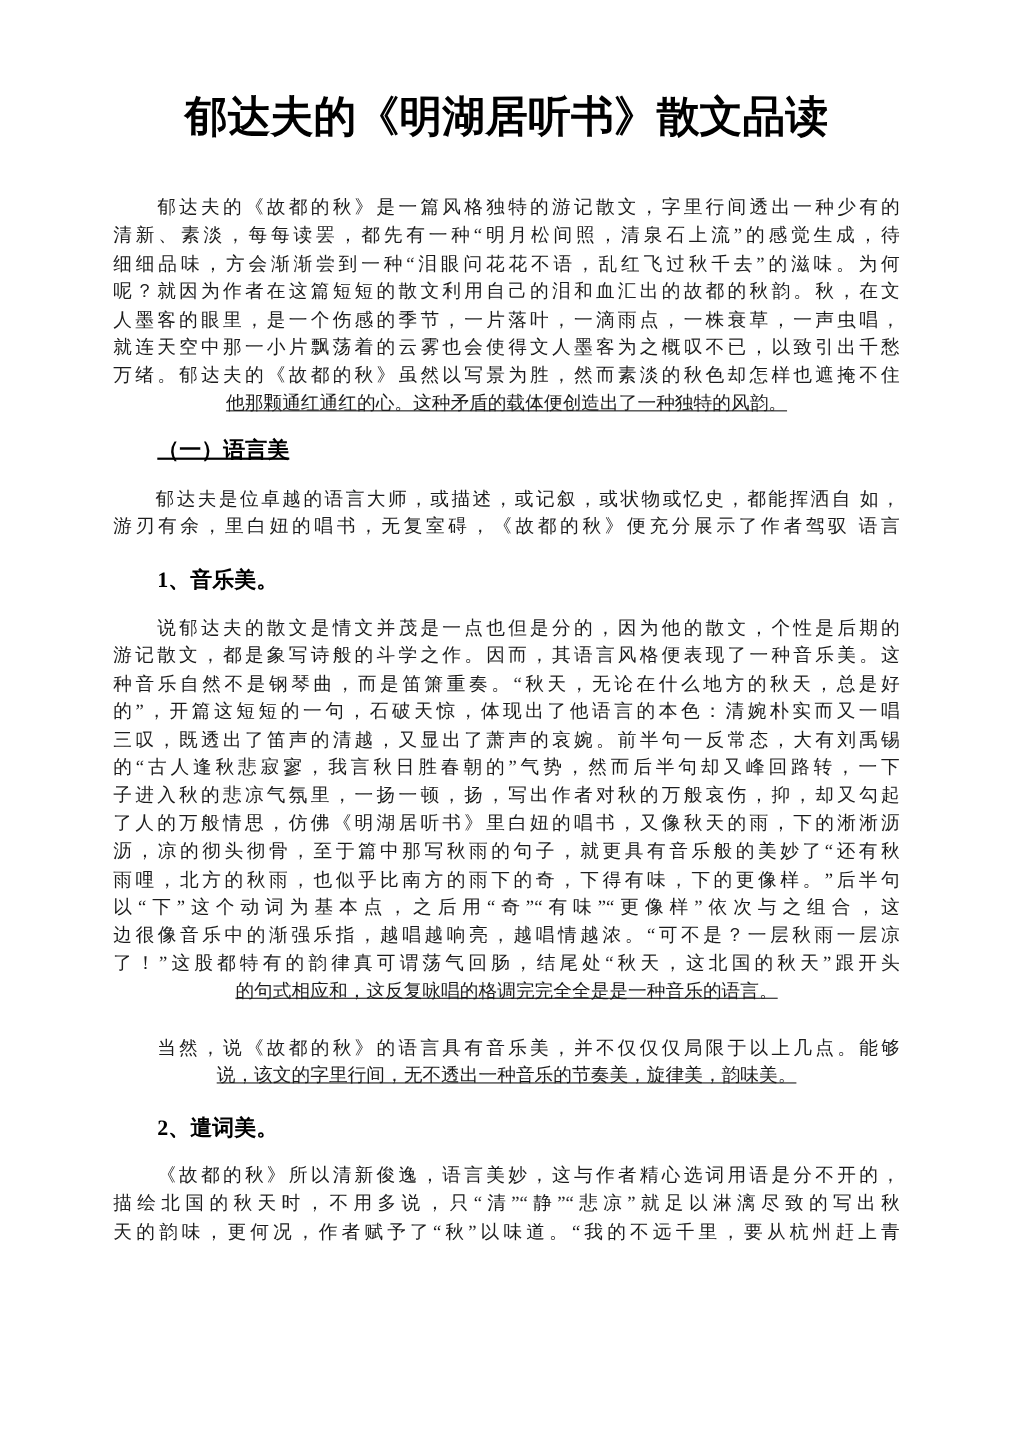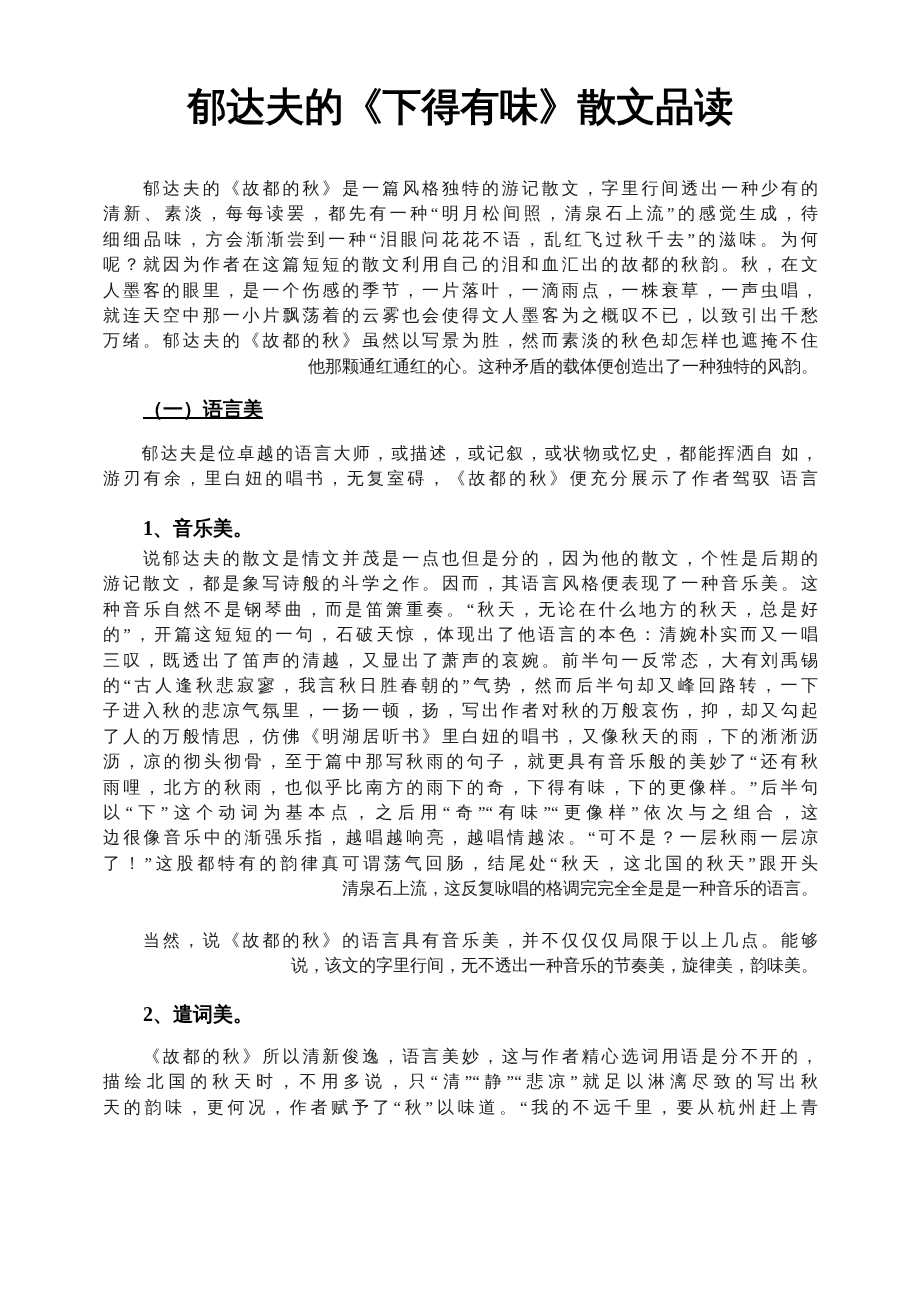--- a/index.html
+++ b/index.html
@@ -34,47 +34,48 @@
     color: #1c1c1c;
     margin: 0;
     white-space: pre-line;
   }
   .para {
     text-align: justify;
     text-align-last: justify;
     text-justify: inter-character;
   }
   .para-last {
-    text-align: right;
+    text-align: center;
+    text-decoration: underline;
   }
   .heading {
     font-size: 20px;
     line-height: 25.4px;
     font-weight: bold;
     color: #000000;
     padding-left: 40px;
     margin: 0;
     white-space: pre-line;
   }
   
   .m-p1 { margin-top: 42px; }
   .m-h1 { margin-top: 18px; text-decoration: underline; }
   .m-p2 { margin-top: 18px; }
   .m-h2 { margin-top: 25px; }
-  .m-p3 { margin-top: 4px; }
+  .m-p3 { margin-top: 16px; }
   .m-p4 { margin-top: 26px; }
   .m-h3 { margin-top: 24px; }
   .m-p5 { margin-top: 16px; }
 </style>
 </head>
 <body>
 
 <div class="page">
 
-  <h1 class="doc-title">郁达夫的《下得有味》散文品读</h1>
+  <h1 class="doc-title">郁达夫的《明湖居听书》散文品读</h1>
 
   <div class="para-block m-p1">
     <div class="para">　　郁达夫的《故都的秋》是一篇风格独特的游记散文，字里行间透出一种少有的
 清新、素淡，每每读罢，都先有一种“明月松间照，清泉石上流”的感觉生成，待
 细细品味，方会渐渐尝到一种“泪眼问花花不语，乱红飞过秋千去”的滋味。为何
 呢？就因为作者在这篇短短的散文利用自己的泪和血汇出的故都的秋韵。秋，在文
 人墨客的眼里，是一个伤感的季节，一片落叶，一滴雨点，一株衰草，一声虫唱，
 就连天空中那一小片飘荡着的云雾也会使得文人墨客为之概叹不已，以致引出千愁
 万绪。郁达夫的《故都的秋》虽然以写景为胜，然而素淡的秋色却怎样也遮掩不住</div>
     <div class="para-last">他那颗通红通红的心。这种矛盾的载体便创造出了一种独特的风韵。</div>
@@ -96,21 +97,21 @@
 的”，开篇这短短的一句，石破天惊，体现出了他语言的本色：清婉朴实而又一唱
 三叹，既透出了笛声的清越，又显出了萧声的哀婉。前半句一反常态，大有刘禹锡
 的“古人逢秋悲寂寥，我言秋日胜春朝的”气势，然而后半句却又峰回路转，一下
 子进入秋的悲凉气氛里，一扬一顿，扬，写出作者对秋的万般哀伤，抑，却又勾起
 了人的万般情思，仿佛《明湖居听书》里白妞的唱书，又像秋天的雨，下的淅淅沥
 沥，凉的彻头彻骨，至于篇中那写秋雨的句子，就更具有音乐般的美妙了“还有秋
 雨哩，北方的秋雨，也似乎比南方的雨下的奇，下得有味，下的更像样。”后半句
 以“下”这个动词为基本点，之后用“奇”“有味”“更像样”依次与之组合，这
 边很像音乐中的渐强乐指，越唱越响亮，越唱情越浓。“可不是？一层秋雨一层凉
 了！”这股都特有的韵律真可谓荡气回肠，结尾处“秋天，这北国的秋天”跟开头</div>
-    <div class="para-last">清泉石上流，这反复咏唱的格调完完全全是是一种音乐的语言。</div>
+    <div class="para-last">的句式相应和，这反复咏唱的格调完完全全是是一种音乐的语言。</div>
   </div>
 
   <div class="para-block m-p4">
     <div class="para">　　当然，说《故都的秋》的语言具有音乐美，并不仅仅仅局限于以上几点。能够</div>
     <div class="para-last">说，该文的字里行间，无不透出一种音乐的节奏美，旋律美，韵味美。</div>
   </div>
 
   <div class="heading m-h3">2、遣词美。</div>
 
   <div class="para-block m-p5">

